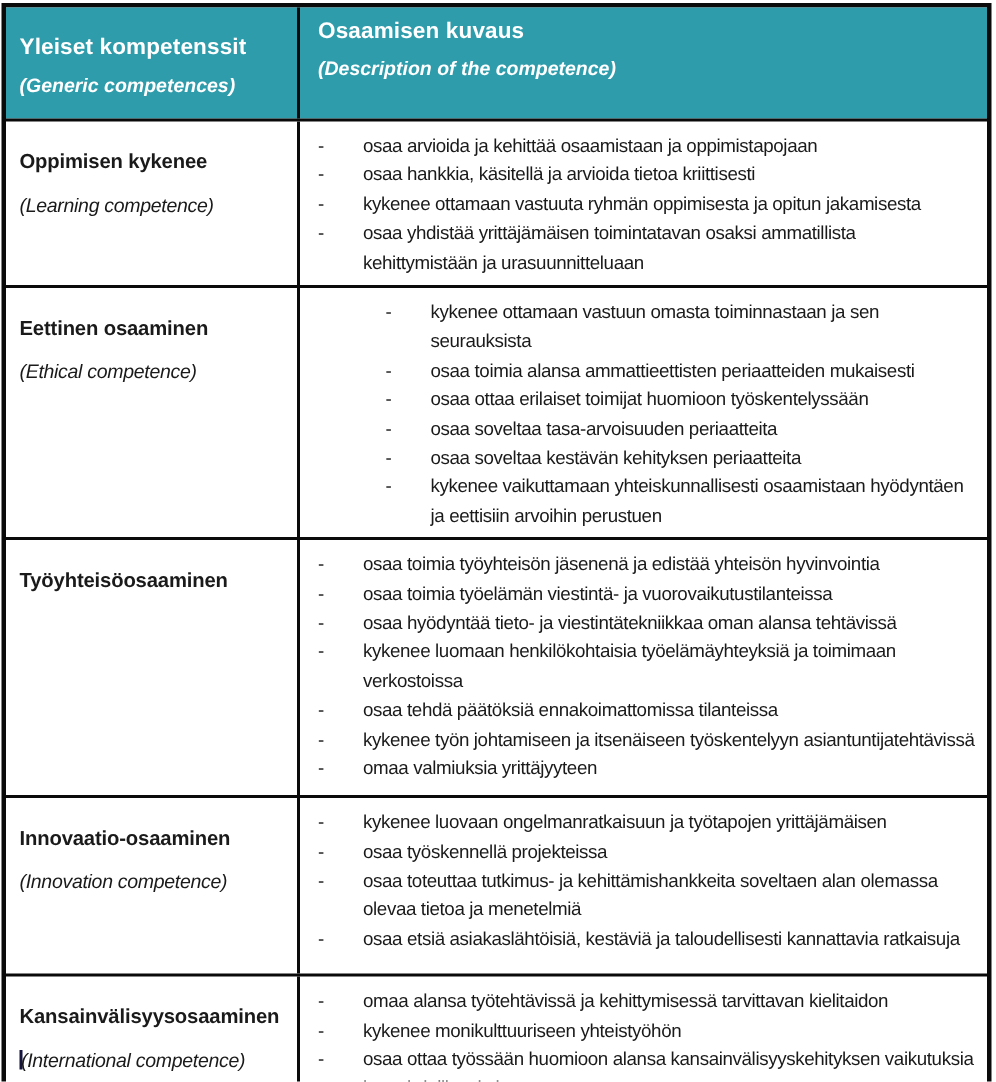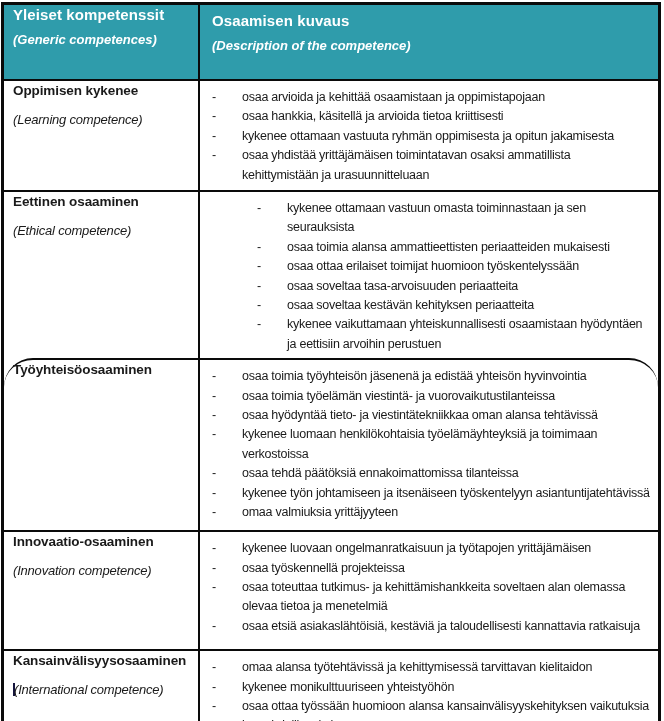--- a/index.html
+++ b/index.html
@@ -24,33 +24,33 @@
   }
   .row{
     display:grid;
     grid-template-columns:196px 1fr;
     box-sizing:border-box;
   }
   .body-row{border-top:2px solid var(--border);}
   .cell{box-sizing:border-box;}
   .cell-left{
     border-right:2px solid var(--border);
-    padding:1px 8px 6px 9px;
+    padding:18px 8px 6px 9px;
   }
   .cell-right{padding:7px 8px 4px 12px;}
 
   
   .header{background:var(--header-bg);color:var(--header-text);min-height:74px;}
   .h-title{font-size:15px;font-weight:bold;letter-spacing:.1px;margin-bottom:9px;}
   .h-sub{font-size:13px;font-weight:bold;font-style:italic;}
 
   
   .r0{min-height:111px;}
   .r1{min-height:139px;gap:45px;}
-  .r2{min-height:172px;border-radius:29px;}
+  .r2{min-height:172px;}
   .r3{min-height:119px;}
   .r4{min-height:86px;}
   .r-title{font-size:13.5px;font-weight:bold;letter-spacing:-.1px;margin-bottom:4px;line-height:1.3;}
   .r-sub{font-size:13px;font-style:italic;line-height:1.45;letter-spacing:-.2px;margin-top:11px;}
 
   ul.bullets{list-style:none;margin:0;padding:0;}
   ul.bullets li{
     display:flex;
     font-size:12.5px;
     line-height:19.4px;

